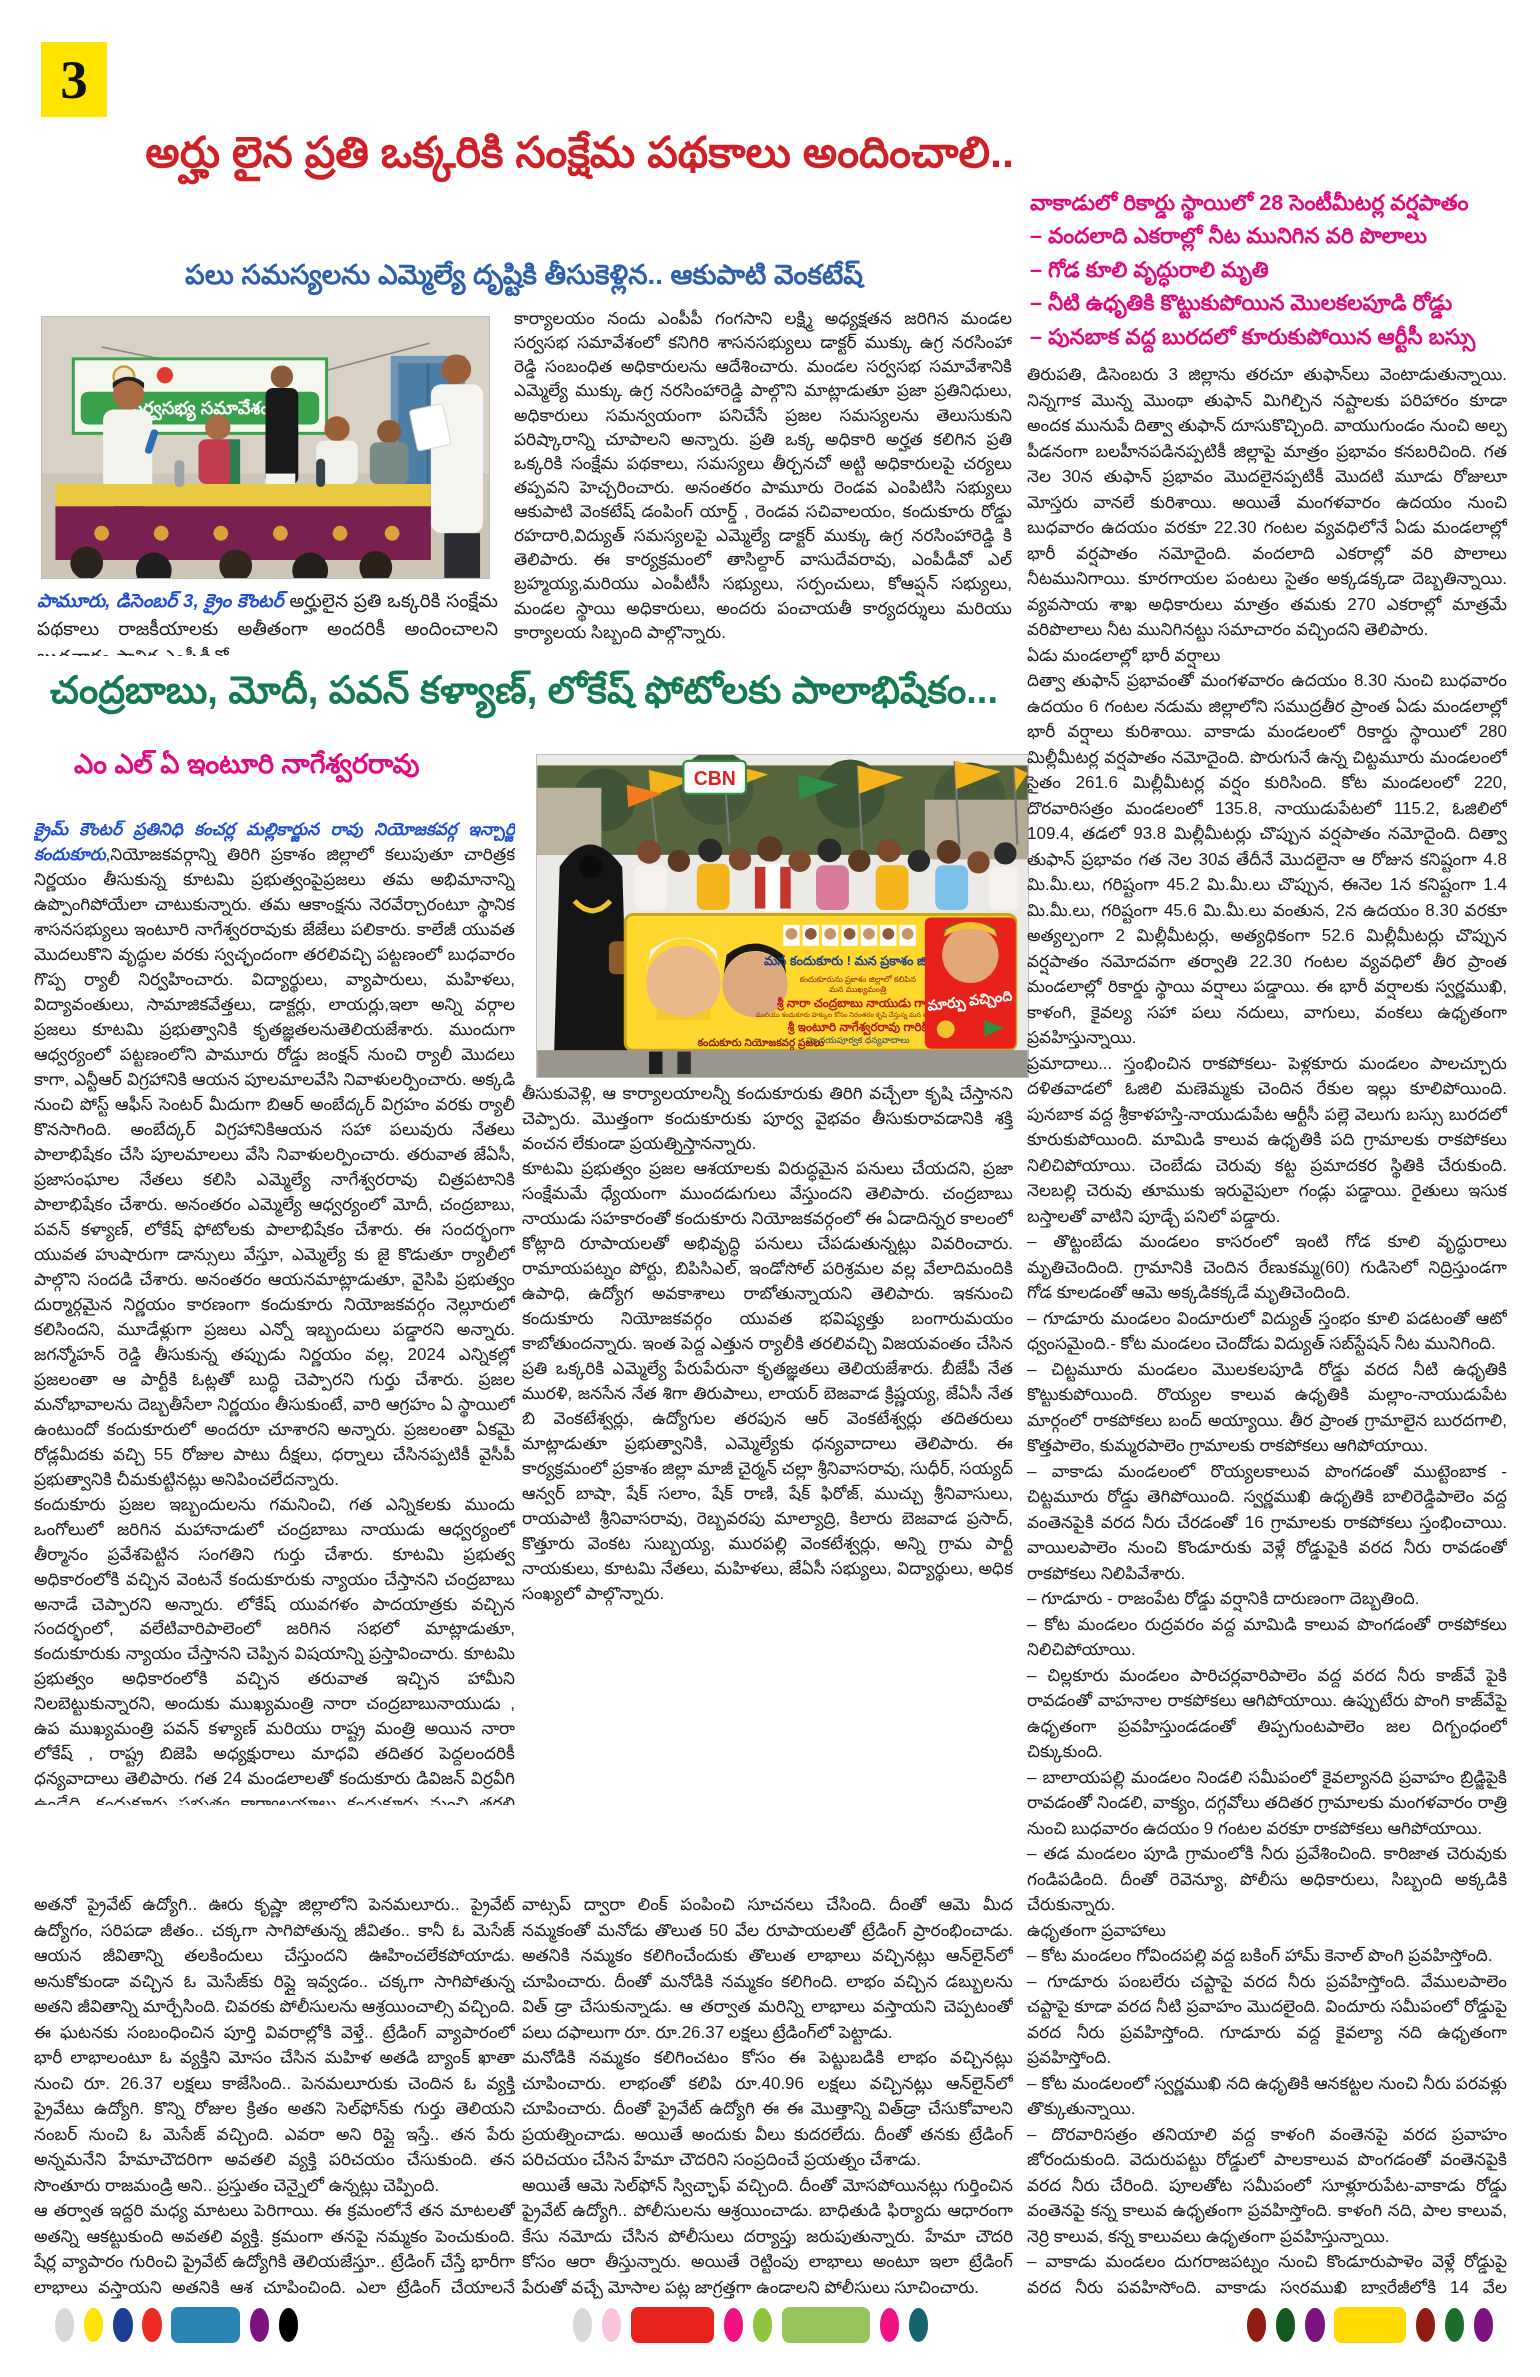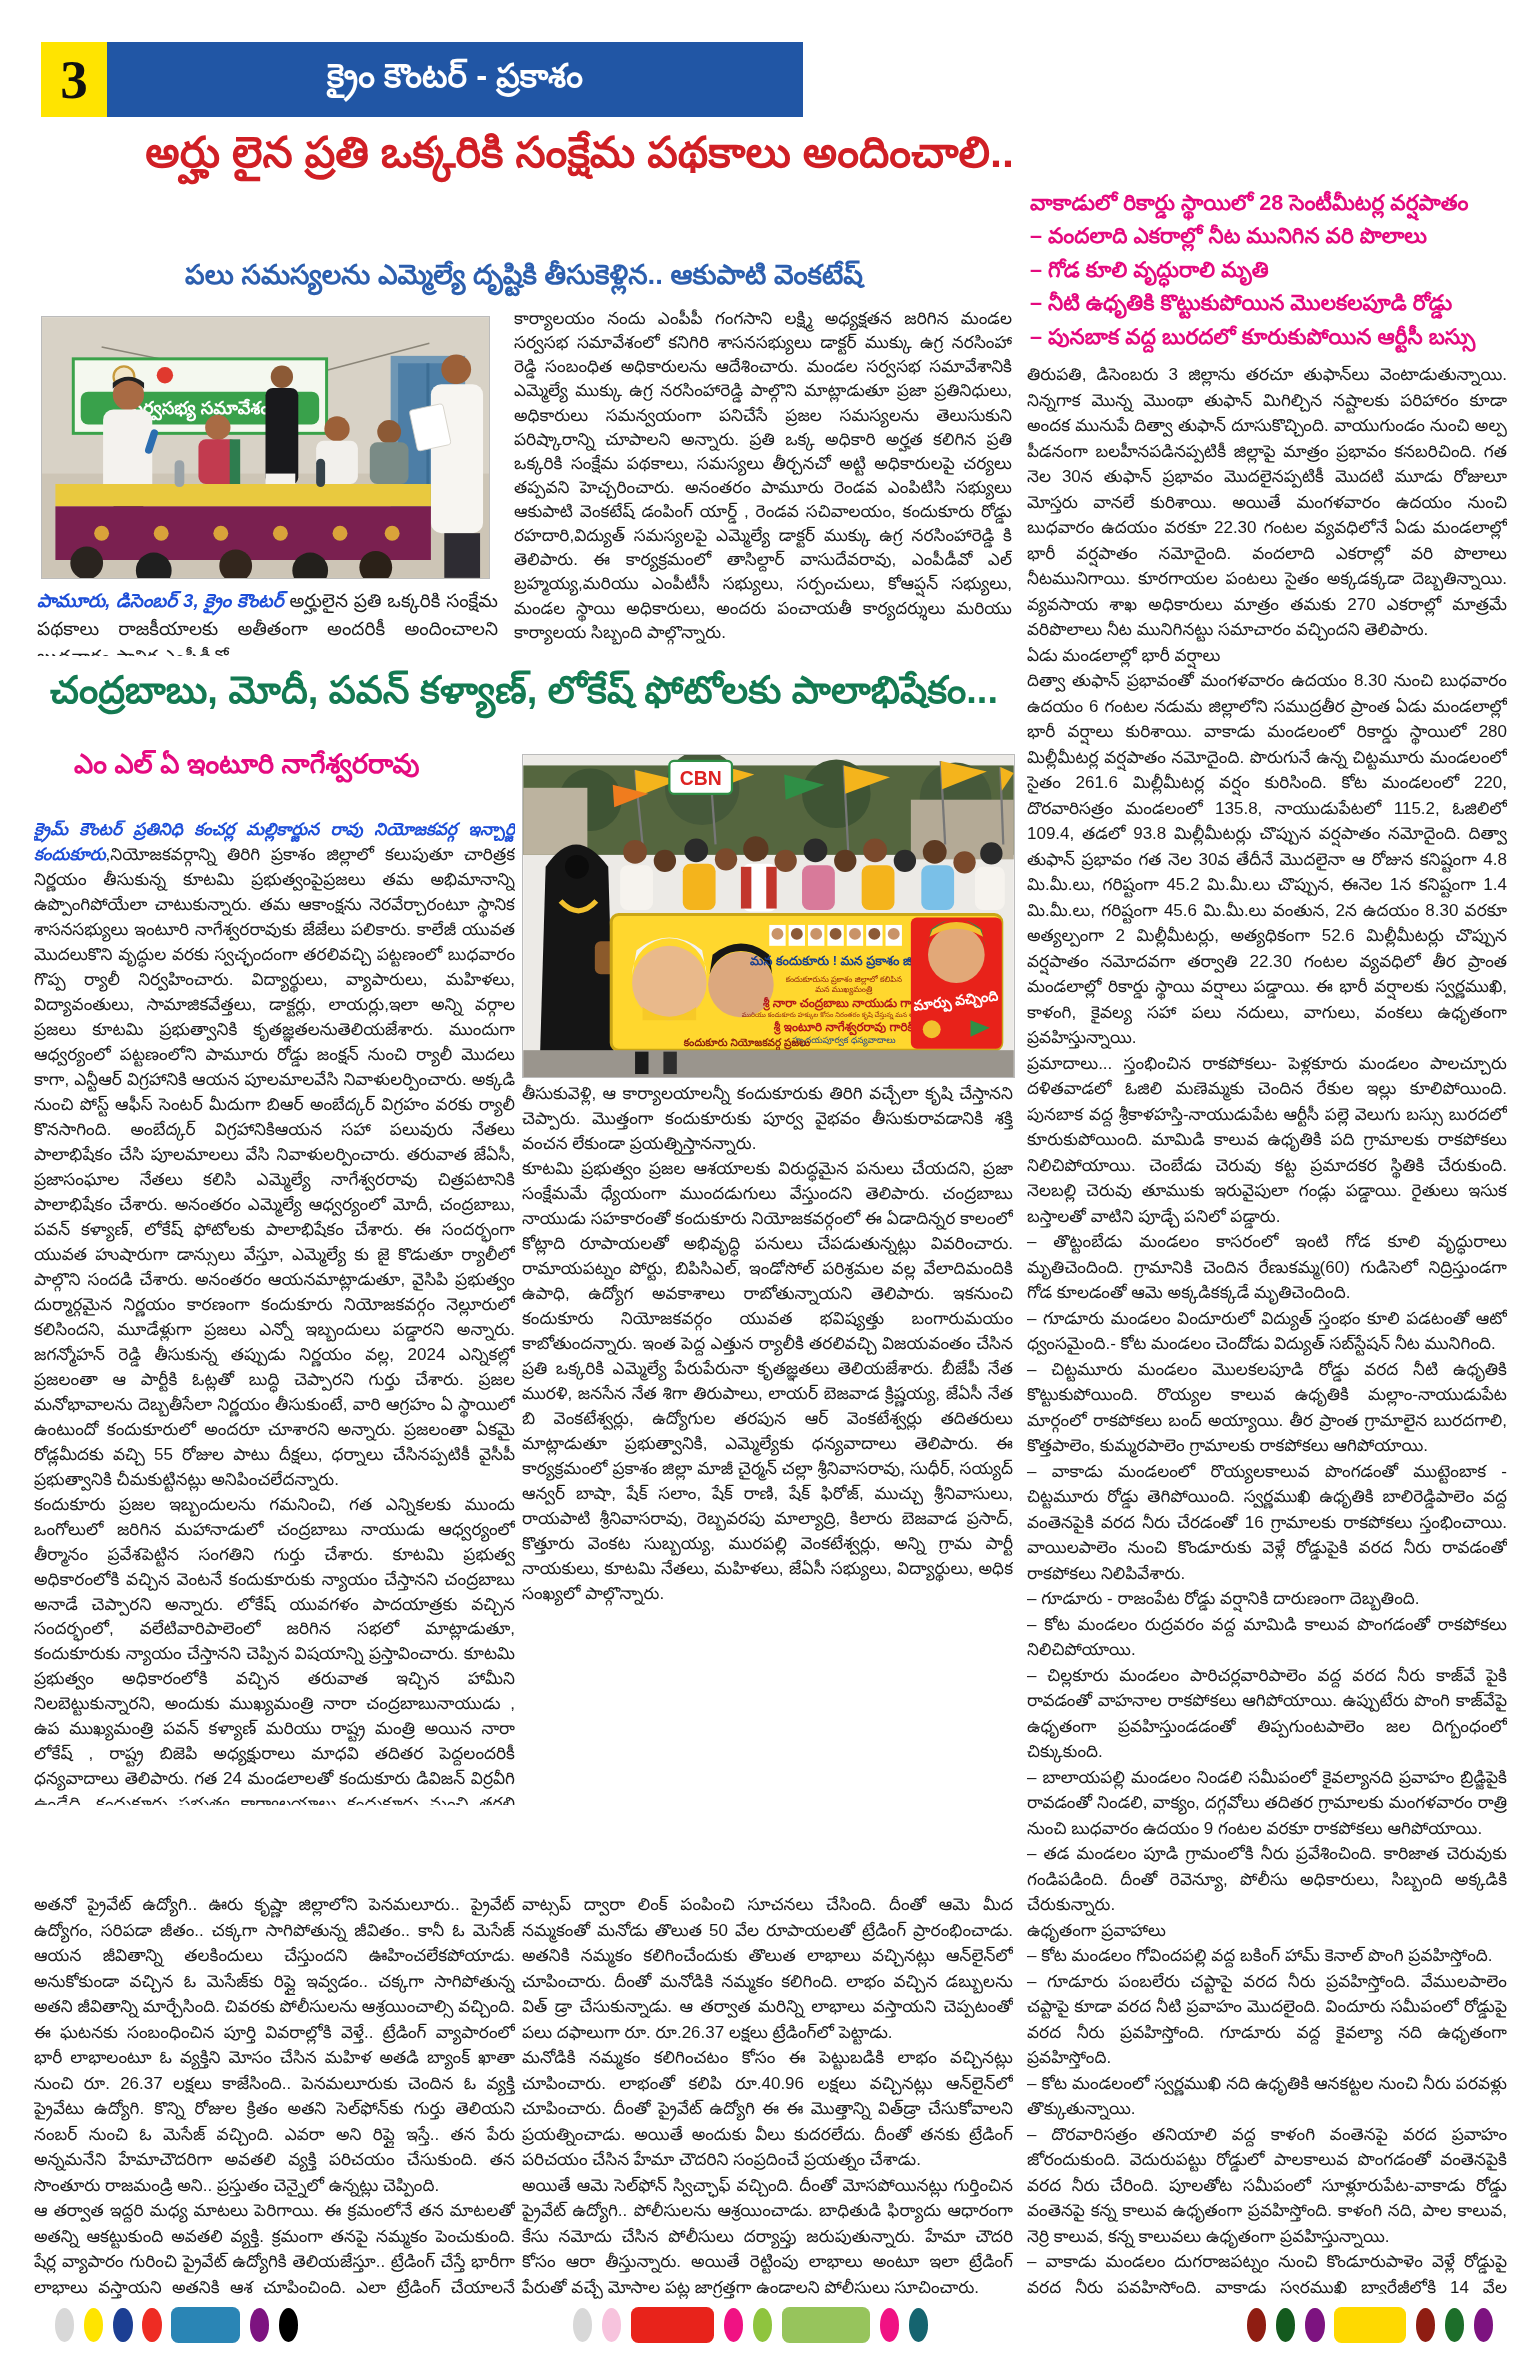--- a/index.html
+++ b/index.html
@@ -36,23 +36,20 @@
 </style>
 </head>
 <body>
 
 <div class="page">
 
   <div class="abs" style="left:0;top:42px;width:1541px;height:75px;">
     <div class="abs pagenum-box" style="left:41px;top:0;width:66px;height:75px;">
       <span class="pagenum">3</span>
     </div>
-    <div class="abs band band-blue" style="left:107px;top:0;width:696px;height:75px;">
-      <span>క్రైం కౌంటర్ - ప్రకాశం</span>
-    </div>
   </div>
 
   <div class="abs hl-red" style="left:34px;top:127px;width:980px;font-size:43px;">అర్హు లైన ప్రతి ఒక్కరికి సంక్షేమ పథకాలు అందించాలి..</div>
   <div class="abs hl-blue" style="left:34px;top:259px;width:980px;font-size:27.6px;">పలు సమస్యలను ఎమ్మెల్యే దృష్టికి తీసుకెళ్లిన.. ఆకుపాటి వెంకటేష్</div>
 
   <div class="abs photo" style="left:41px;top:316px;width:447px;height:261px;">
     <svg width="447" height="261" viewBox="0 0 600 350" xmlns="http://www.w3.org/2000/svg">
       <rect width="600" height="350" fill="#d8d2c6"></rect>
       <rect y="210" width="600" height="140" fill="#cdc5b6"></rect>
       <line x1="80" y1="40" x2="300" y2="85" stroke="#8a8578" stroke-width="2"></line>
@@ -123,21 +120,21 @@
   <div class="abs btxt" style="left:514px;top:307px;width:498px;height:346px;font-size:17px;line-height:1.42;">కార్యాలయం నందు ఎంపీపీ గంగసాని లక్ష్మి అధ్యక్షతన జరిగిన మండల సర్వసభ సమావేశంలో కనిగిరి శాసనసభ్యులు డాక్టర్ ముక్కు ఉగ్ర నరసింహా రెడ్డి సంబంధిత అధికారులను ఆదేశించారు. మండల సర్వసభ సమావేశానికి ఎమ్మెల్యే ముక్కు ఉగ్ర నరసింహారెడ్డి పాల్గొని మాట్లాడుతూ ప్రజా ప్రతినిధులు, అధికారులు సమన్వయంగా పనిచేసే ప్రజల సమస్యలను తెలుసుకుని పరిష్కారాన్ని చూపాలని అన్నారు. ప్రతి ఒక్క అధికారి అర్హత కలిగిన ప్రతి ఒక్కరికి సంక్షేమ పథకాలు, సమస్యలు తీర్చనచో అట్టి అధికారులపై చర్యలు తప్పవని హెచ్చరించారు. అనంతరం పామూరు రెండవ ఎంపిటిసి సభ్యులు ఆకుపాటి వెంకటేష్ డంపింగ్ యార్డ్ , రెండవ సచివాలయం, కందుకూరు రోడ్డు రహదారి,విద్యుత్ సమస్యలపై ఎమ్మెల్యే డాక్టర్ ముక్కు ఉగ్ర నరసింహారెడ్డి కి తెలిపారు. ఈ కార్యక్రమంలో తాసిల్దార్ వాసుదేవరావు, ఎంపీడీవో ఎల్ బ్రహ్మయ్య,మరియు ఎంపీటీసీ సభ్యులు, సర్పంచులు, కోఆప్షన్ సభ్యులు, మండల స్థాయి అధికారులు, అందరు పంచాయతీ కార్యదర్శులు మరియు కార్యాలయ సిబ్బంది పాల్గొన్నారు.</div>
 
   <div class="abs hl-green" style="left:34px;top:669px;width:980px;font-size:38px;">చంద్రబాబు, మోదీ, పవన్ కళ్యాణ్, లోకేష్ ఫోటోలకు పాలాభిషేకం...</div>
   <div class="abs byline-pink" style="left:46px;top:749px;width:462px;font-size:27px;margin-left:28px;">ఎం ఎల్ ఏ ఇంటూరి నాగేశ్వరరావు</div>
 
   <div class="abs btxt" style="left:34px;top:793px;width:481px;height:1012px;font-size:17px;line-height:1.47;">
     <span class="lead-red">క్రైమ్ కౌంటర్ ప్రతినిధి కంచర్ల మల్లికార్జున రావు నియోజకవర్గ ఇన్చార్జి కందుకూరు</span><span>,నియోజకవర్గాన్ని తిరిగి ప్రకాశం జిల్లాలో కలుపుతూ చారిత్రక నిర్ణయం తీసుకున్న కూటమి ప్రభుత్వంపైప్రజలు తమ అభిమానాన్ని ఉప్పొంగిపోయేలా చాటుకున్నారు. తమ ఆకాంక్షను నెరవేర్చారంటూ స్థానిక శాసనసభ్యులు ఇంటూరి నాగేశ్వరరావుకు జేజేలు పలికారు. కాలేజీ యువత మొదలుకొని వృద్ధుల వరకు స్వచ్ఛందంగా తరలివచ్చి పట్టణంలో బుధవారం గొప్ప ర్యాలీ నిర్వహించారు. విద్యార్థులు, వ్యాపారులు, మహిళలు, విద్యావంతులు, సామాజికవేత్తలు, డాక్టర్లు, లాయర్లు,ఇలా అన్ని వర్గాల ప్రజలు కూటమి ప్రభుత్వానికి కృతజ్ఞతలనుతెలియజేశారు. ముందుగా ఆధ్వర్యంలో పట్టణంలోని పామూరు రోడ్డు జంక్షన్ నుంచి ర్యాలీ మొదలు కాగా, ఎన్టీఆర్ విగ్రహానికి ఆయన పూలమాలవేసి నివాళులర్పించారు. అక్కడి నుంచి పోస్ట్ ఆఫీస్ సెంటర్ మీదుగా బిఆర్ అంబేద్కర్ విగ్రహం వరకు ర్యాలీ కొనసాగింది. అంబేద్కర్ విగ్రహానికిఆయన సహా పలువురు నేతలు పాలాభిషేకం చేసి పూలమాలలు వేసి నివాళులర్పించారు. తరువాత జేఏసీ, ప్రజాసంఘాల నేతలు కలిసి ఎమ్మెల్యే నాగేశ్వరరావు చిత్రపటానికి పాలాభిషేకం చేశారు. అనంతరం ఎమ్మెల్యే ఆధ్వర్యంలో మోదీ, చంద్రబాబు, పవన్ కళ్యాణ్, లోకేష్ ఫోటోలకు పాలాభిషేకం చేశారు. ఈ సందర్భంగా యువత హుషారుగా డాన్సులు వేస్తూ, ఎమ్మెల్యే కు జై కొడుతూ ర్యాలీలో పాల్గొని సందడి చేశారు. అనంతరం ఆయనమాట్లాడుతూ, వైసిపి ప్రభుత్వం దుర్మార్గమైన నిర్ణయం కారణంగా కందుకూరు నియోజకవర్గం నెల్లూరులో కలిసిందని, మూడేళ్లుగా ప్రజలు ఎన్నో ఇబ్బందులు పడ్డారని అన్నారు. జగన్మోహన్ రెడ్డి తీసుకున్న తప్పుడు నిర్ణయం వల్ల, 2024 ఎన్నికల్లో ప్రజలంతా ఆ పార్టీకి ఓట్లతో బుద్ధి చెప్పారని గుర్తు చేశారు. ప్రజల మనోభావాలను దెబ్బతీసేలా నిర్ణయం తీసుకుంటే, వారి ఆగ్రహం ఏ స్థాయిలో ఉంటుందో కందుకూరులో అందరూ చూశారని అన్నారు. ప్రజలంతా ఏకమై రోడ్లమీదకు వచ్చి 55 రోజుల పాటు దీక్షలు, ధర్నాలు చేసినప్పటికీ వైసీపీ ప్రభుత్వానికి చీమకుట్టినట్లు అనిపించలేదన్నారు.
 కందుకూరు ప్రజల ఇబ్బందులను గమనించి, గత ఎన్నికలకు ముందు ఒంగోలులో జరిగిన మహానాడులో చంద్రబాబు నాయుడు ఆధ్వర్యంలో తీర్మానం ప్రవేశపెట్టిన సంగతిని గుర్తు చేశారు. కూటమి ప్రభుత్వ అధికారంలోకి వచ్చిన వెంటనే కందుకూరుకు న్యాయం చేస్తానని చంద్రబాబు అనాడే చెప్పారని అన్నారు. లోకేష్ యువగళం పాదయాత్రకు వచ్చిన సందర్భంలో, వలేటివారిపాలెంలో జరిగిన సభలో మాట్లాడుతూ, కందుకూరుకు న్యాయం చేస్తానని చెప్పిన విషయాన్ని ప్రస్తావించారు. కూటమి ప్రభుత్వం అధికారంలోకి వచ్చిన తరువాత ఇచ్చిన హామీని నిలబెట్టుకున్నారని, అందుకు ముఖ్యమంత్రి నారా చంద్రబాబునాయుడు , ఉప ముఖ్యమంత్రి పవన్ కళ్యాణ్ మరియు రాష్ట్ర మంత్రి అయిన నారా లోకేష్ , రాష్ట్ర బిజెపి అధ్యక్షురాలు మాధవి తదితర పెద్దలందరికీ ధన్యవాదాలు తెలిపారు. గత 24 మండలాలతో కందుకూరు డివిజన్ విర్రవీగి ఉండేది, కందుకూరు ప్రభుత్వ కార్యాలయాలు కందుకూరు నుంచి తరలి వెళ్లాయని, దీనివల్ల ప్రజల ఇబ్బందులు పెరిగాయని ఆవేదన వ్యక్తం చేశారు. మరోసారి ప్రభుత్వం దృష్టికి</span>
   </div>
 
-  <div class="abs photo" style="left:522px;top:754px;width:491px;height:322px;text-align:center;">
+  <div class="abs photo" style="left:536px;top:754px;width:491px;height:322px;text-align:center;">
     <svg width="491" height="322" viewBox="0 0 658 432" xmlns="http://www.w3.org/2000/svg">
       <rect width="658" height="432" fill="#eceae6"></rect>
       <rect y="14" width="658" height="120" fill="#55663f"></rect>
       <circle cx="90" cy="60" r="42" fill="#3f5434"></circle>
         <circle cx="240" cy="44" r="50" fill="#46593a"></circle>
       <circle cx="420" cy="52" r="46" fill="#3f5434"></circle>
         <circle cx="580" cy="58" r="48" fill="#46593a"></circle>
       <rect x="0" y="44" width="86" height="90" fill="#bcb39f"></rect>
       <rect x="520" y="60" width="138" height="80" fill="#b4aa96"></rect>
 

